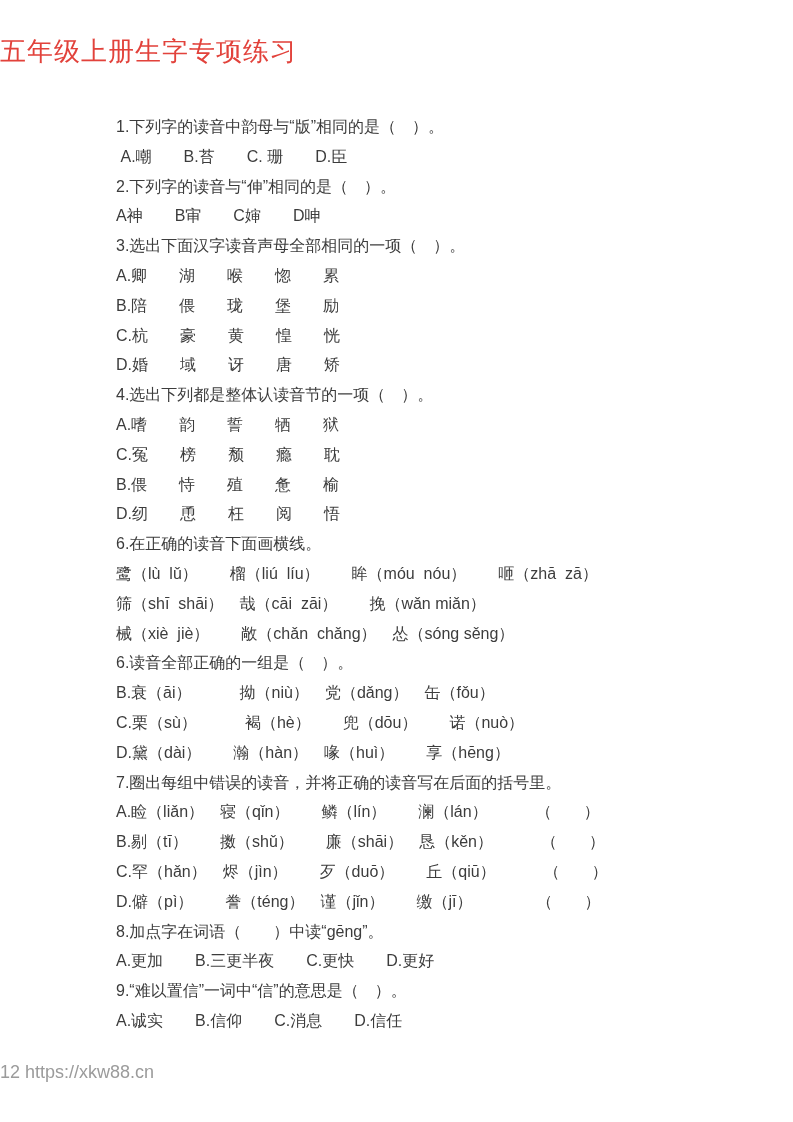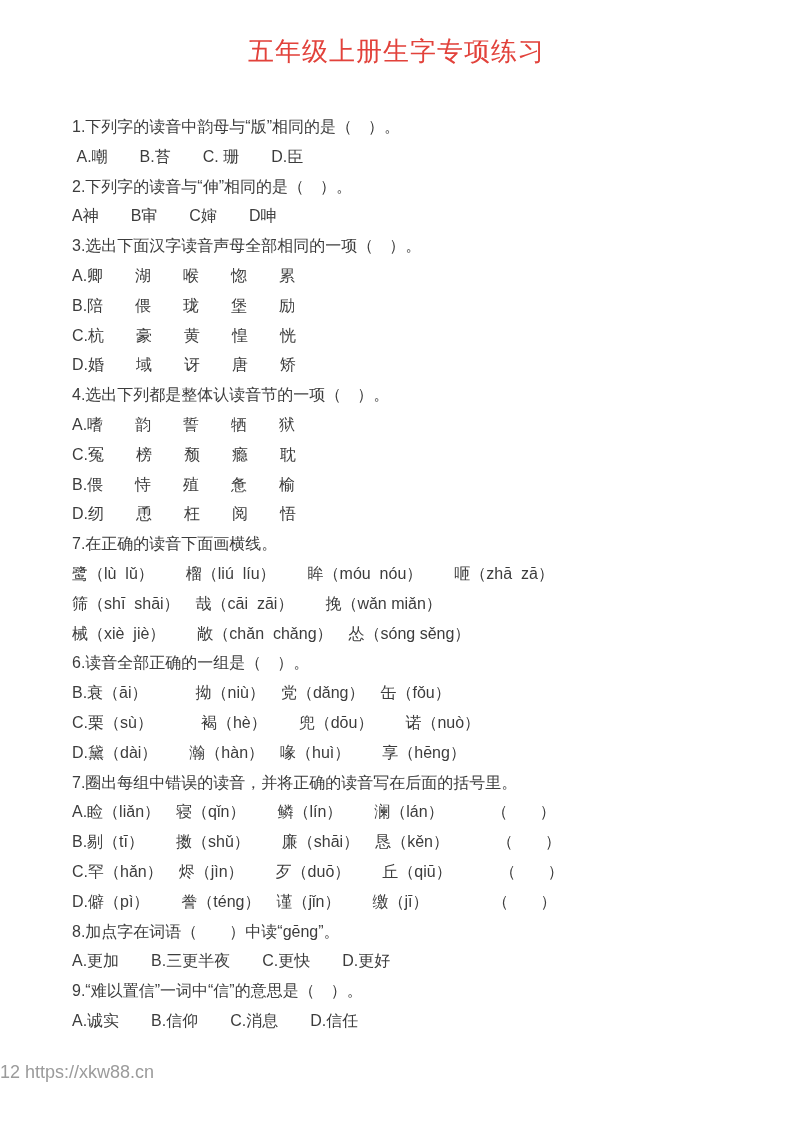--- a/index.html
+++ b/index.html
@@ -14,37 +14,38 @@
     height: 1122px;
     background: #ffffff;
     overflow: hidden;
     font-family: "Liberation Sans", sans-serif;
   }
   .title {
     position: absolute;
     top: 34px;
     left: 0;
     right: 0;
-    text-align: center;
+    text-align: left;
     font-size: 26px;
     letter-spacing: 1px;
     color: var(--title-color);
     font-weight: 400;
   }
   .body {
     position: absolute;
     top: 112px;
     left: 72px;
     right: 40px;
     color: var(--body-color);
   }
   .line {
     font-size: 16px;
     line-height: 29.8px;
     white-space: pre-wrap;
+    margin-left: 44px;
   }
   .footer {
     position: absolute;
     top: 1062px;
     left: 0;
     right: 0;
     text-align: left;
     font-size: 18px;
     color: var(--footer-color);
   }
@@ -62,21 +63,21 @@
       <div class="line">3.选出下面汉字读音声母全部相同的一项（　）。</div>
       <div class="line">A.卿　　湖　　喉　　惚　　累</div>
       <div class="line">B.陪　　偎　　珑　　堡　　励</div>
       <div class="line">C.杭　　豪　　黄　　惶　　恍</div>
       <div class="line">D.婚　　域　　讶　　唐　　矫</div>
       <div class="line">4.选出下列都是整体认读音节的一项（　）。</div>
       <div class="line">A.嗜　　韵　　誓　　牺　　狱</div>
       <div class="line">C.冤　　榜　　颓　　瘾　　耽</div>
       <div class="line">B.偎　　恃　　殖　　惫　　榆</div>
       <div class="line">D.纫　　恿　　枉　　阅　　悟</div>
-      <div class="line">7.在正确的读音下面画横线。</div>
+      <div class="line">6.在正确的读音下面画横线。</div>
       <div class="line">鹭（lù  lǔ）　　榴（liú  líu）　　眸（móu  nóu）　　咂（zhā  zā）</div>
       <div class="line">筛（shī  shāi）　哉（cāi  zāi）　　挽（wǎn miǎn）</div>
       <div class="line">械（xiè  jiè）　　敞（chǎn  chǎng）　怂（sóng sěng）</div>
       <div class="line">6.读音全部正确的一组是（　）。</div>
       <div class="line">B.衰（āi）　　　拗（niù）　党（dǎng）　缶（fǒu）</div>
       <div class="line">C.栗（sù）　　　褐（hè）　　兜（dōu）　　诺（nuò）</div>
       <div class="line">D.黛（dài）　　瀚（hàn）　喙（huì）　　享（hēng）</div>
       <div class="line">7.圈出每组中错误的读音，并将正确的读音写在后面的括号里。</div>
       <div class="line">A.睑（liǎn）　寝（qǐn）　　鳞（lín）　　澜（lán）　　　（　　）</div>
       <div class="line">B.剔（tī）　　擞（shǔ）　　廉（shāi）　恳（kěn）　　　（　　）</div>

